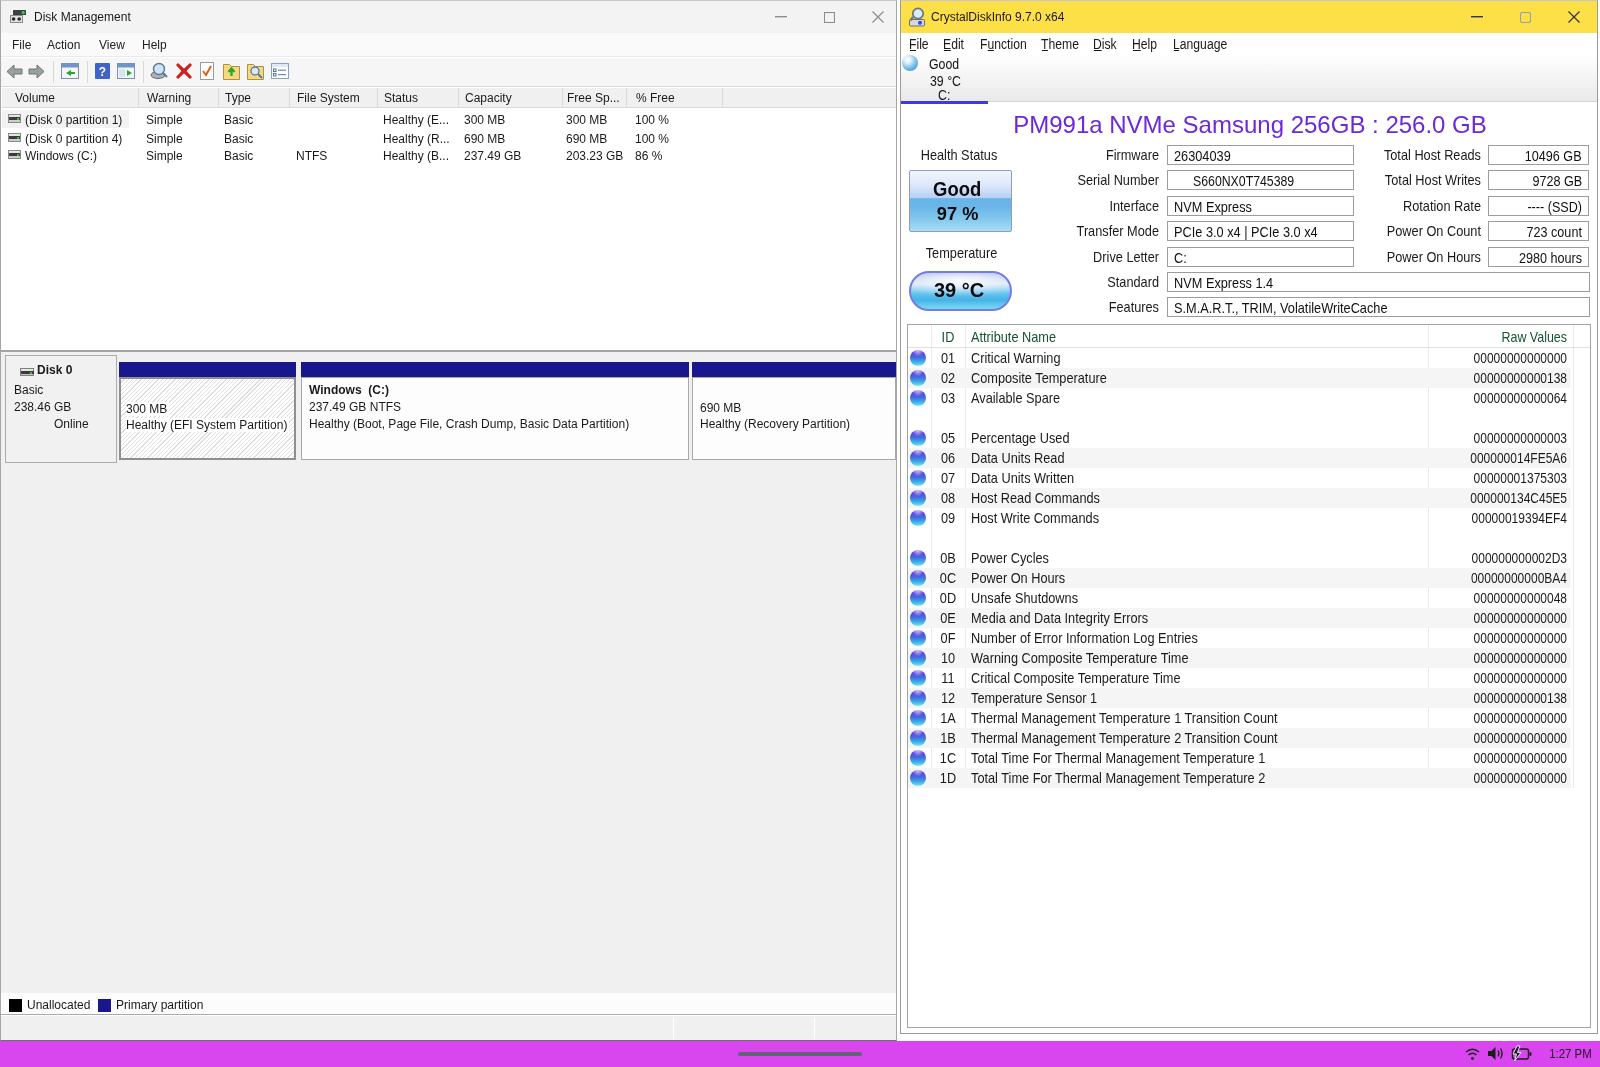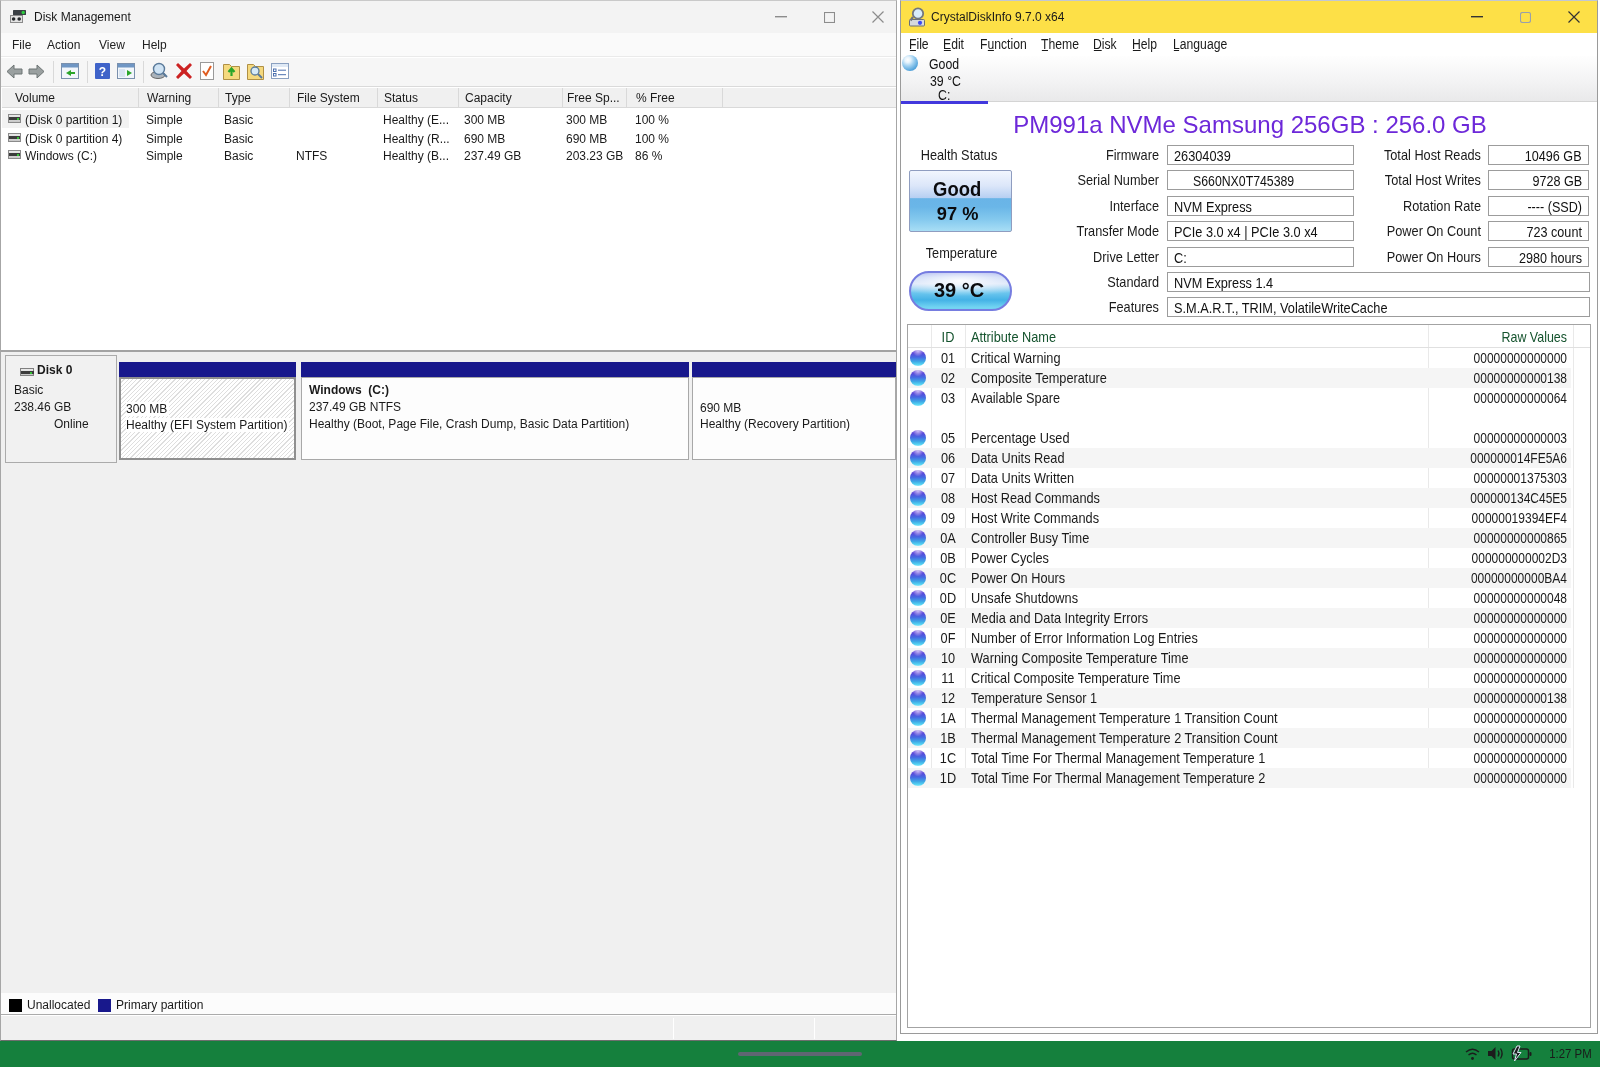--- a/index.html
+++ b/index.html
@@ -90,21 +90,21 @@
 .srow { position:absolute; left:0; width:682px; height:20px; font-size:15px; color:#1a1a1a; }
 .srow .stripe { position:absolute; left:0; top:0; width:663px; height:20px; background:#f5f5f5; }
 .srow .orb { position:absolute; left:2px; top:2px; width:16px; height:16px; border-radius:50%;
   background:radial-gradient(circle at 50% 6%, #c9bcf4 0%, rgba(190,175,240,0) 32%),
      linear-gradient(180deg, #8468e0 0%, #5a48d8 20%, #4668e2 45%, #3fa8e6 72%, #55d4f2 90%, #8ceafc 100%); }
 .srow .sid { position:absolute; left:23px; top:1px; width:34px; text-align:center; transform:scaleX(0.85); transform-origin:50% 50%; }
 .srow .snm { position:absolute; left:63px; top:1px; transform:scaleX(0.85); transform-origin:0 50%; white-space:nowrap; }
 .srow .srw { position:absolute; left:420px; top:1px; width:239px; text-align:right; transform:scaleX(0.80); transform-origin:100% 50%; }
 
 
-#taskbar { position:absolute; left:0; top:1041px; width:1600px; height:26px; background:#15803d;padding-left:12px; }
+#taskbar { position:absolute; left:0; top:1041px; width:1600px; height:26px; background:#d946ef;padding-left:12px; }
 #taskbar .handle { position:absolute; left:738px; top:11px; width:124px; height:4px; border-radius:2px; background:#5f6672; }
 #taskbar .time { position:absolute; right:8px; top:6px; font-size:12px; color:#1a1a1a; transform:scaleX(0.95); transform-origin:100% 50%; }
 </style></head>
 <body>
 
 <div id="dm">
   <div class="titlebar">
     <svg class="abs" style="left:9px;top:8px" width="17" height="16" viewBox="0 0 17 16">
       <rect x="3" y="1" width="13" height="5" rx="0.5" fill="#3a3f44"></rect>
       <circle cx="13.2" cy="3.5" r="1.7" fill="#2ecc40"></circle>
@@ -414,27 +414,20 @@
         <span class="sid">08</span>
         <span class="snm">Host Read Commands</span>
         <span class="srw">000000134C45E5</span>
       </div>
 <div class="srow" style="top:183px">
         <span class="orb"></span>
         <span class="sid">09</span>
         <span class="snm">Host Write Commands</span>
         <span class="srw">00000019394EF4</span>
       </div>
-<div class="srow" style="top:203px">
-        <div class="stripe"></div>
-        <span class="orb"></span>
-        <span class="sid">0A</span>
-        <span class="snm">Controller Busy Time</span>
-        <span class="srw">00000000000865</span>
-      </div>
 <div class="srow" style="top:223px">
         <span class="orb"></span>
         <span class="sid">0B</span>
         <span class="snm">Power Cycles</span>
         <span class="srw">000000000002D3</span>
       </div>
 <div class="srow" style="top:243px">
         <div class="stripe"></div>
         <span class="orb"></span>
         <span class="sid">0C</span>

